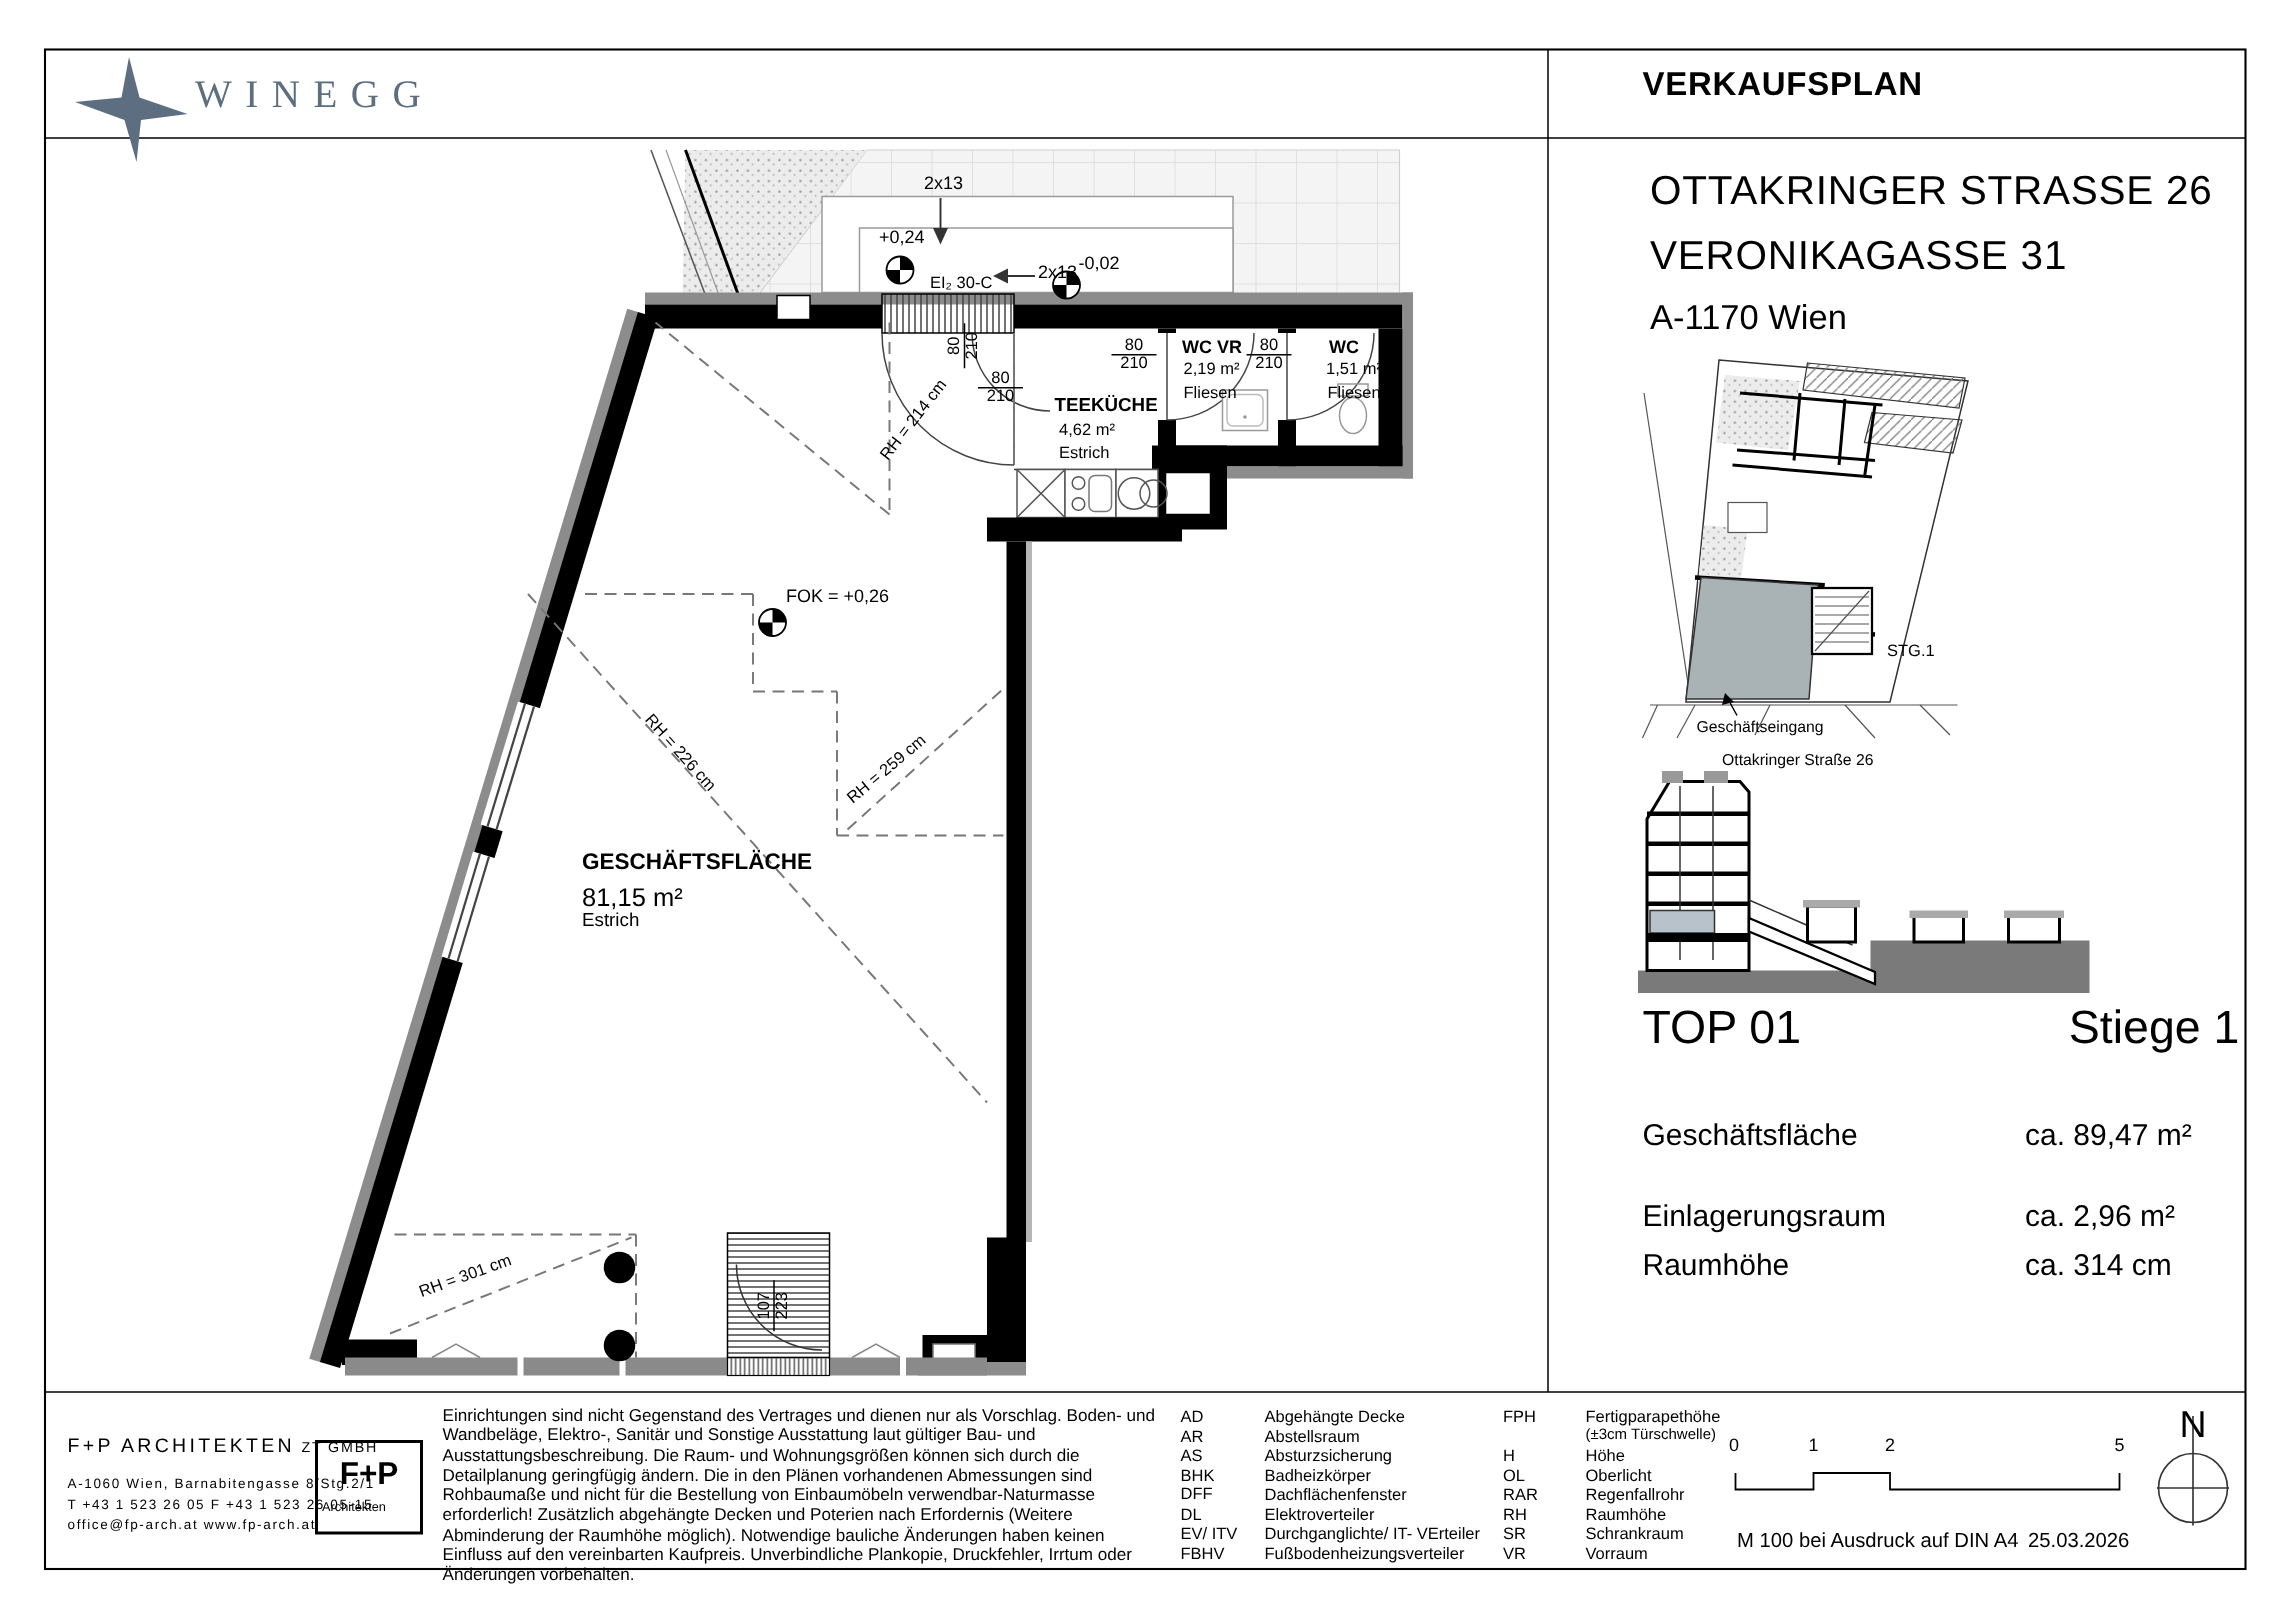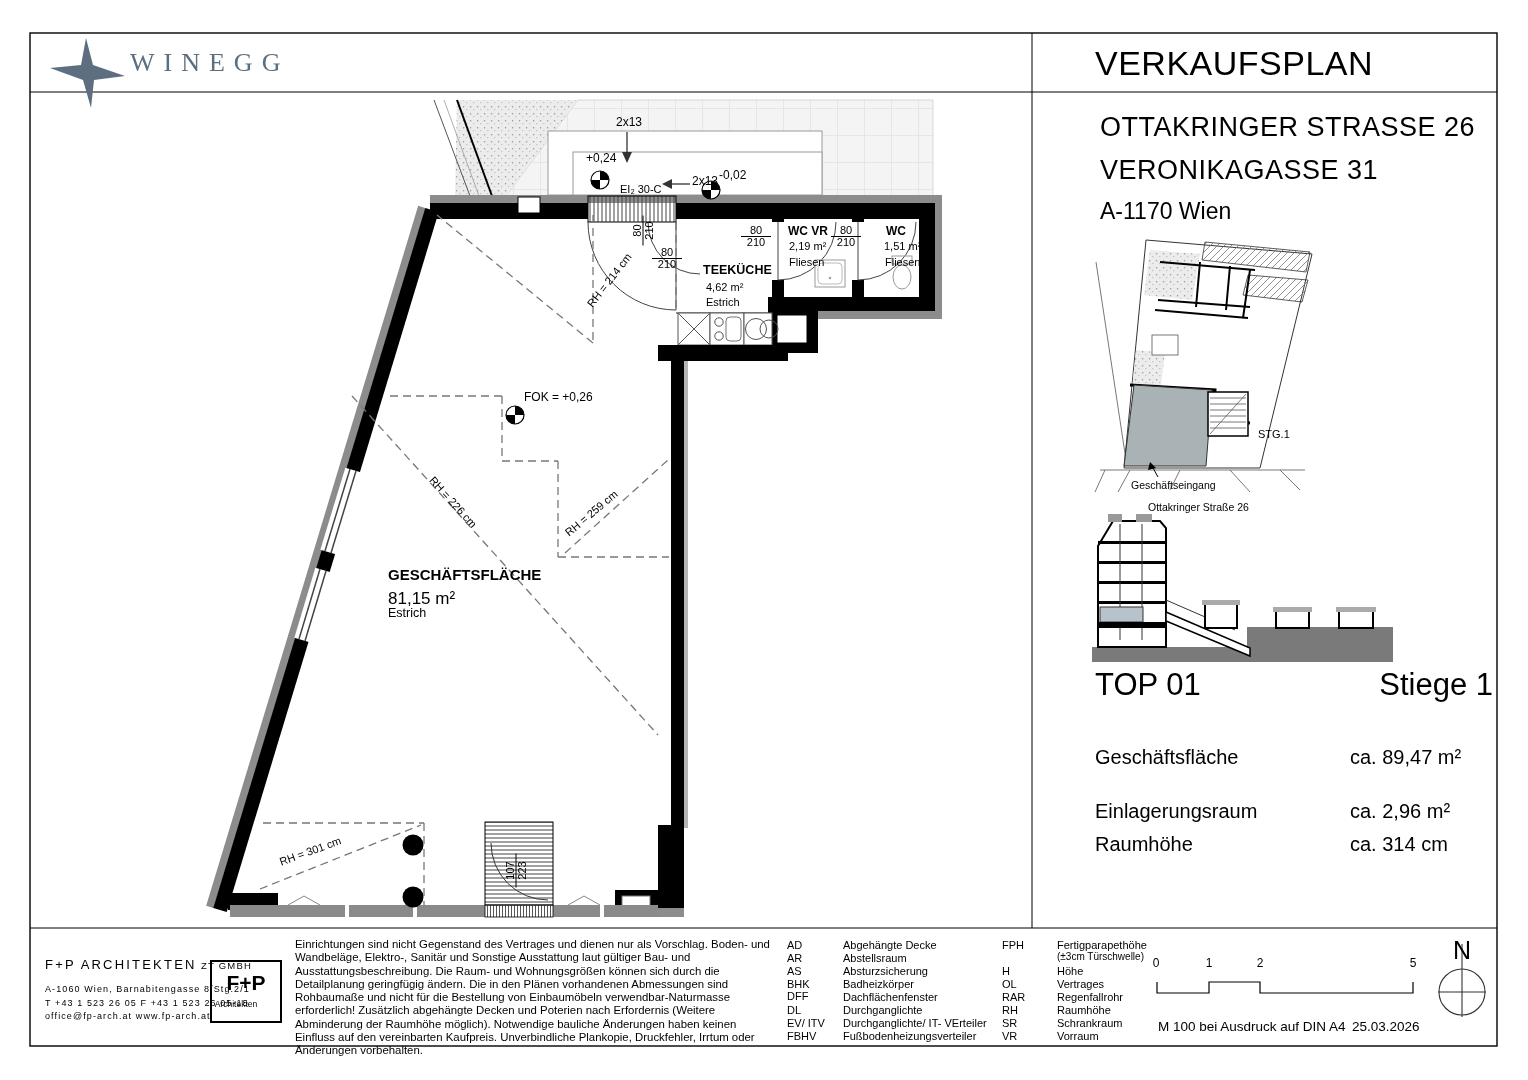--- a/index.html
+++ b/index.html
@@ -1,21 +1,21 @@
 <!DOCTYPE html>
 <html><head>
 <meta charset="utf-8">
 <style>
   html,body{margin:0;padding:0;background:#fff}
   body{width:1528px;height:1080px;position:relative;font-family:"Liberation Sans",sans-serif;color:#000;overflow:hidden}
   svg.layer{position:absolute;left:0;top:0}
   .t{position:absolute;white-space:nowrap;line-height:1.12}
   .b{font-weight:bold}
   .brand{font-family:"Liberation Serif",serif;font-weight:normal;letter-spacing:9px;color:#5c6e7f;font-size:26px}
-  .title{font-size:34px;font-weight:normal;letter-spacing:.5px}
+  .title{font-size:22px;font-weight:bold;letter-spacing:.5px}
   .addr{font-size:27px;font-weight:500;letter-spacing:.5px}
   .city{font-size:23px}
   .big{font-size:31px;font-weight:normal}
   .metric{font-size:20px}
   .pl{position:absolute;white-space:nowrap;font-size:12px}
   .pl.s{font-size:11px}
   .rot{transform-origin:center center}
   .dim{position:absolute;text-align:center;font-size:11px;line-height:11px;transform-origin:center center}
   .dim span{display:block;padding:0 2px}
   .dim .db{border-top:1px solid #000}
@@ -358,33 +358,33 @@
 <div class="leg-tx" style="left:843px;top:939px">Abgehängte Decke</div>
 <div class="leg-ab" style="left:787px;top:952px">AR</div>
 <div class="leg-tx" style="left:843px;top:952px">Abstellsraum</div>
 <div class="leg-ab" style="left:787px;top:965px">AS</div>
 <div class="leg-tx" style="left:843px;top:965px">Absturzsicherung</div>
 <div class="leg-ab" style="left:787px;top:978px">BHK</div>
 <div class="leg-tx" style="left:843px;top:978px">Badheizkörper</div>
 <div class="leg-ab" style="left:787px;top:990px">DFF</div>
 <div class="leg-tx" style="left:843px;top:991px">Dachflächenfenster</div>
 <div class="leg-ab" style="left:787px;top:1004px">DL</div>
-<div class="leg-tx" style="left:843px;top:1004px">Durchganglichte</div>
+<div class="leg-tx" style="left:843px;top:1004px">Elektroverteiler</div>
 <div class="leg-ab" style="left:787px;top:1017px">EV/ ITV</div>
 <div class="leg-tx" style="left:843px;top:1017px">Durchganglichte/ IT- VErteiler</div>
 <div class="leg-ab" style="left:787px;top:1030px">FBHV</div>
 <div class="leg-tx" style="left:843px;top:1030px">Fußbodenheizungsverteiler</div>
 
 <div class="leg-ab" style="left:1002px;top:939px">FPH</div>
 <div class="leg-tx" style="left:1057px;top:939px">Fertigparapethöhe</div>
 <div class="leg-tx" style="left:1057px;top:951px;font-size:10px">(±3cm Türschwelle)</div>
 <div class="leg-ab" style="left:1002px;top:965px">H</div>
 <div class="leg-tx" style="left:1057px;top:965px">Höhe</div>
 <div class="leg-ab" style="left:1002px;top:978px">OL</div>
-<div class="leg-tx" style="left:1057px;top:978px">Vertrages</div>
+<div class="leg-tx" style="left:1057px;top:978px">Oberlicht</div>
 <div class="leg-ab" style="left:1002px;top:991px">RAR</div>
 <div class="leg-tx" style="left:1057px;top:991px">Regenfallrohr</div>
 <div class="leg-ab" style="left:1002px;top:1004px">RH</div>
 <div class="leg-tx" style="left:1057px;top:1004px">Raumhöhe</div>
 <div class="leg-ab" style="left:1002px;top:1017px">SR</div>
 <div class="leg-tx" style="left:1057px;top:1017px">Schrankraum</div>
 <div class="leg-ab" style="left:1002px;top:1030px">VR</div>
 <div class="leg-tx" style="left:1057px;top:1030px">Vorraum</div>
 
 <div class="t" style="left:1148px;top:957px;width:16px;text-align:center;font-size:12px">0</div>

